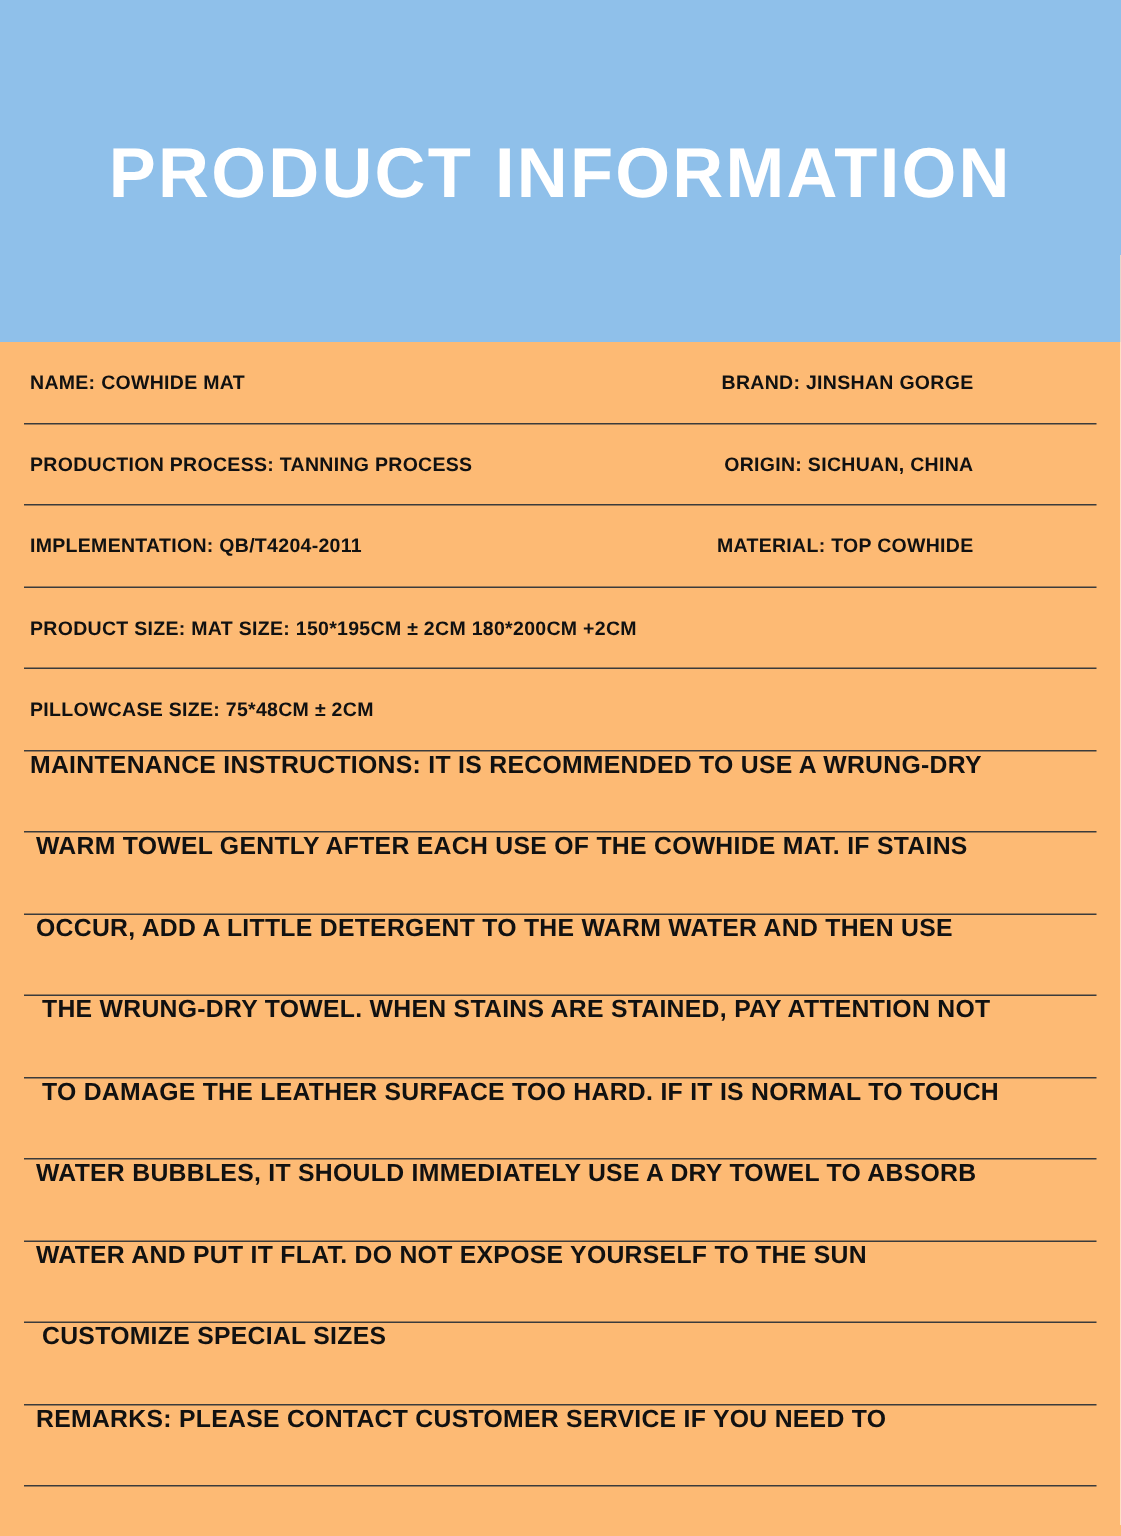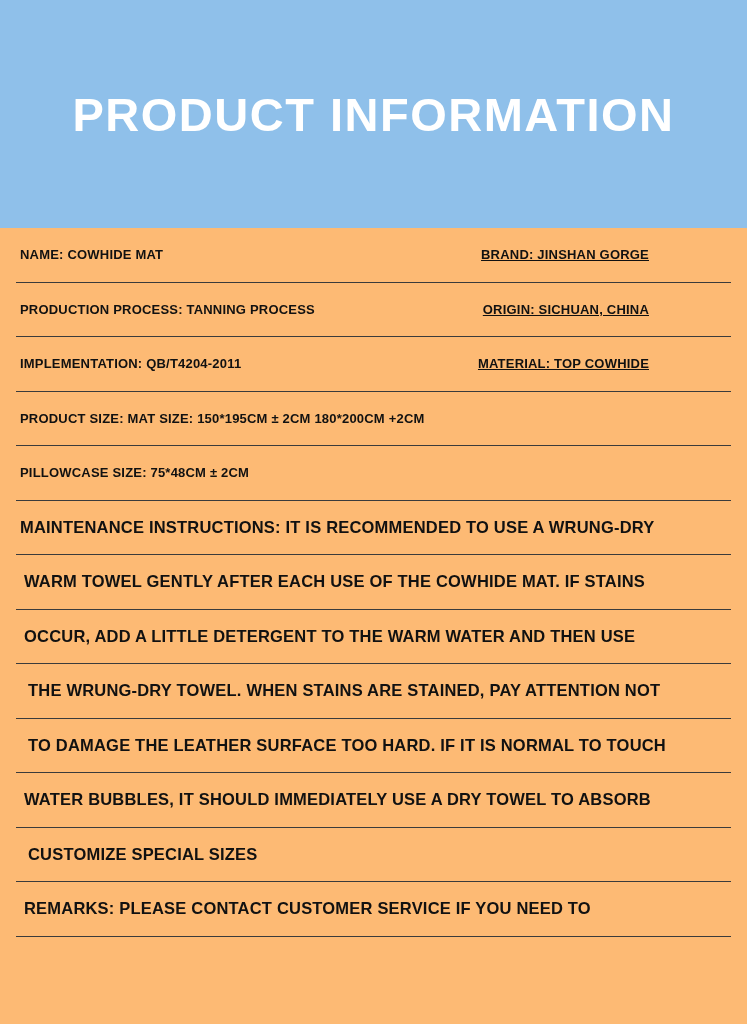--- a/index.html
+++ b/index.html
@@ -61,29 +61,28 @@
     color: #111111;
   }
   .cell-left {
     flex: 0 0 auto;
     padding-left: 4px;
   }
   .cell-right {
     margin-left: auto;
     padding-right: 82px;
     text-align: center;
-    text-decoration: underline;
   }
   .cell-full {
     flex: 1 1 auto;
     padding-left: 4px;
   }
   .text-row {
     display: flex;
-    align-items: center;
+    align-items: flex-start;
     height: 54.5px;
     border-bottom: 1px solid #3b3b3b;
     box-sizing: border-box;
   }
   .text-row .cell-full {
     font-size: 16.5px;
     font-weight: bold;
   }
   .indent-1 { padding-left: 8px; }
   .indent-2 { padding-left: 12px; }
@@ -139,20 +138,23 @@
     </div>
 
     <div class="text-row">
       <div class="cell cell-full indent-2">TO DAMAGE THE LEATHER SURFACE TOO HARD. IF IT IS NORMAL TO TOUCH</div>
     </div>
 
     <div class="text-row">
       <div class="cell cell-full indent-1">WATER BUBBLES, IT SHOULD IMMEDIATELY USE A DRY TOWEL TO ABSORB</div>
     </div>
 
+    <div class="text-row">
+      <div class="cell cell-full indent-1">WATER AND PUT IT FLAT. DO NOT EXPOSE YOURSELF TO THE SUN</div>
+    </div>
 
     <div class="text-row">
       <div class="cell cell-full indent-2">CUSTOMIZE SPECIAL SIZES</div>
     </div>
 
     <div class="text-row">
       <div class="cell cell-full indent-1">REMARKS: PLEASE CONTACT CUSTOMER SERVICE IF YOU NEED TO</div>
     </div>
 
   </div>

